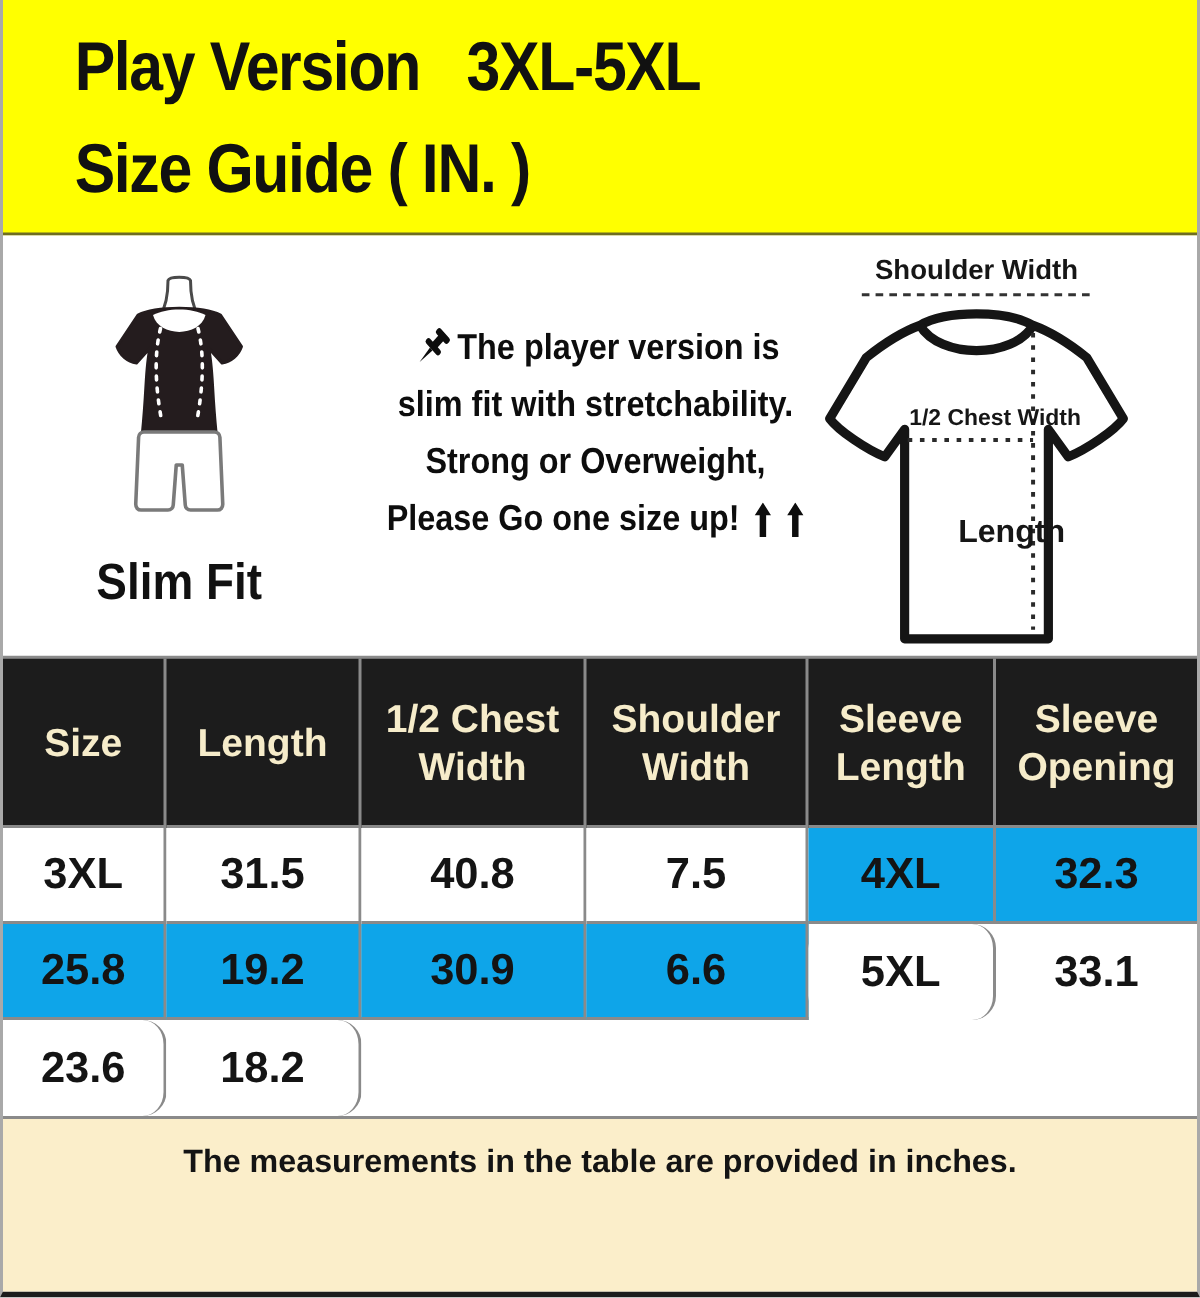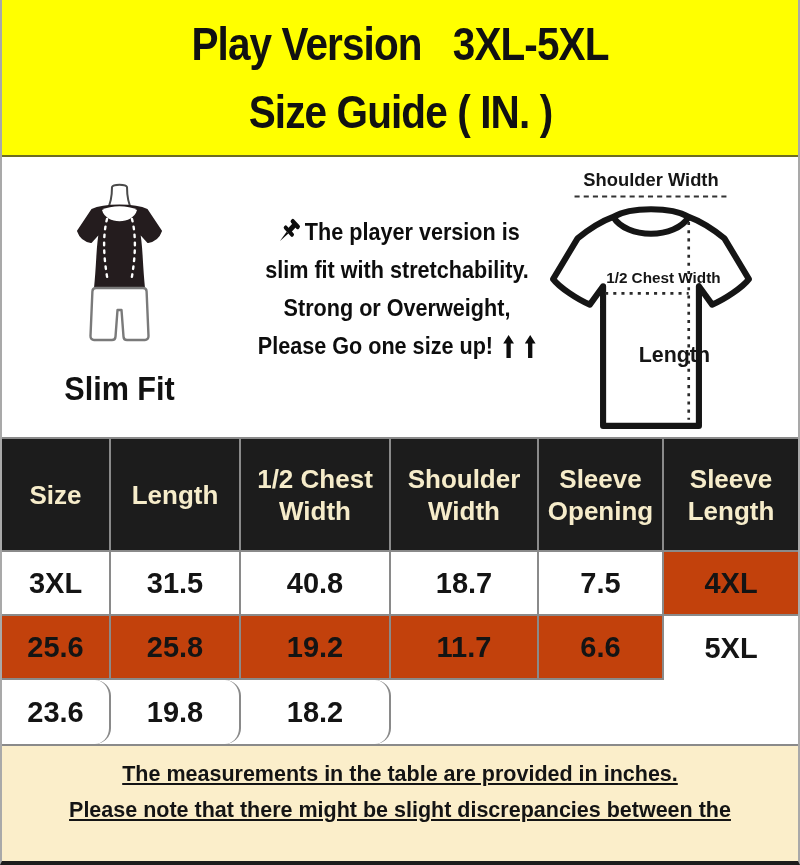--- a/index.html
+++ b/index.html
@@ -6,21 +6,21 @@
   html,body { background:#ffffff; }
   body { font-family:"Liberation Sans", sans-serif; }
   .page {
     position:relative; width:800px; height:865px; background:#ffffff;
     border-left:2px solid #a9a9a9; border-right:2px solid #a9a9a9;
     border-bottom:4px solid #1c1c1c; overflow:hidden;
   }
   
   .banner {
     height:157px; background:#ffff00; border-bottom:2px solid #6e6d22;
-    display:flex; flex-direction:column; align-items:center; justify-content:center; gap:14px;
+    display:flex; flex-direction:column; justify-content:center; gap:14px;
   }
   .banner .t1, .banner .t2 {
     font-size:46px; font-weight:800; color:#111; letter-spacing:-1px;
     transform:scaleX(0.88); white-space:nowrap;
   }
   
   .info { position:relative; height:280px; background:#ffffff; }
   .figure-wrap { position:absolute; left:60px; top:26px; width:115px; height:164px; }
   .slimfit-label {
     position:absolute; left:30px; top:212px; width:175px; text-align:center;
@@ -49,28 +49,28 @@
     display:flex; align-items:center; justify-content:center; text-align:center;
     border-right:2px solid #8a8a8a; border-bottom:2px solid #8a8a8a;
     padding:0 8px;
   }
   .cell:nth-child(6n) { border-right:none; }
   .hcell {
     height:113px; background:#1c1c1c; color:#f6ecca;
     font-size:26px; font-weight:800; line-height:32px;
   }
   .bcell { height:64px; background:#ffffff; color:#141414; font-size:29px; font-weight:800; }
-  .bcell.alt { background:#c2410c; }
+  .bcell.alt { background:#0ea5e9; }
   .row-last { border-bottom:none;border-radius:16px; }
   
   .footer {
     height:122px; background:#fbeeca; text-align:center;
     padding-top:10px; font-size:21.5px; font-weight:700; color:#141414; line-height:36px;
   }
-  .footer div { white-space:nowrap;text-decoration:underline; }
+  .footer div { white-space:nowrap; }
 </style>
 </head>
 <body>
 
 <div class="page">
 
   <header class="banner">
     <div class="t1">Play Version &nbsp; 3XL-5XL</div>
     <div class="t2">Size Guide ( IN. )</div>
   </header>
@@ -171,40 +171,38 @@
         </g>
       </svg>
     </div>
   </section>
 
   <div class="size-table">
     <div class="cell hcell">Size</div>
     <div class="cell hcell">Length</div>
     <div class="cell hcell">1/2 Chest Width</div>
     <div class="cell hcell">Shoulder Width</div>
+    <div class="cell hcell">Sleeve Length</div>
     <div class="cell hcell">Sleeve Opening</div>
-    <div class="cell hcell">Sleeve Length</div>
 
     <div class="cell bcell">3XL</div>
     <div class="cell bcell">31.5</div>
     <div class="cell bcell">40.8</div>
-    <div class="cell bcell">18.7</div>
     <div class="cell bcell">7.5</div>
 
     <div class="cell bcell alt">4XL</div>
-    <div class="cell bcell alt">25.6</div>
+    <div class="cell bcell alt">32.3</div>
     <div class="cell bcell alt">25.8</div>
     <div class="cell bcell alt">19.2</div>
-    <div class="cell bcell alt">11.7</div>
+    <div class="cell bcell alt">30.9</div>
     <div class="cell bcell alt">6.6</div>
 
     <div class="cell bcell row-last">5XL</div>
+    <div class="cell bcell row-last">33.1</div>
     <div class="cell bcell row-last">23.6</div>
-    <div class="cell bcell row-last">19.8</div>
     <div class="cell bcell row-last">18.2</div>
   </div>
 
   <footer class="footer">
     <div>The measurements in the table are provided in inches.</div>
-    <div>Please note that there might be slight discrepancies between the</div>
   </footer>
 
 </div>
 
 </body></html>

